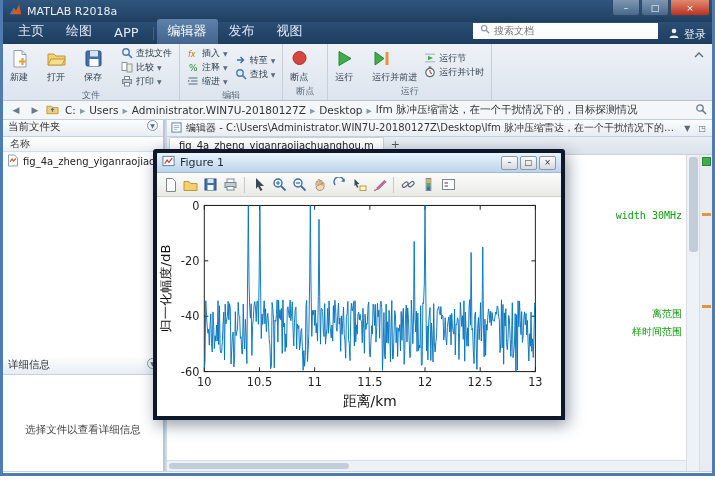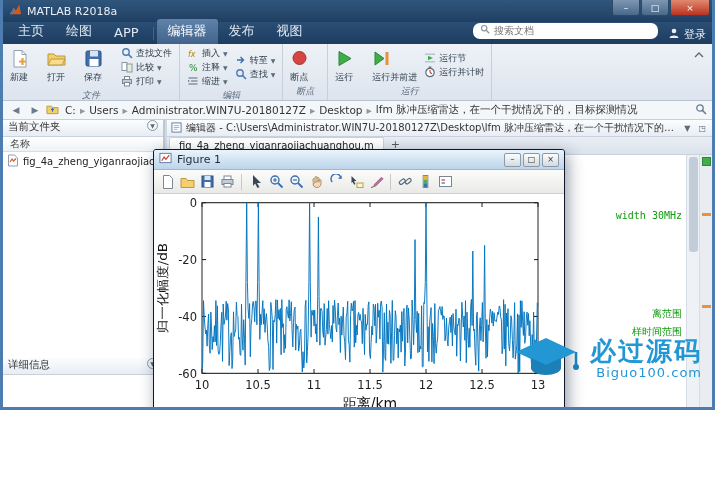--- a/index.html
+++ b/index.html
@@ -1,41 +1,41 @@
 <!DOCTYPE html>
 <html><head>
 <meta charset="utf-8">
 <style>
   *{margin:0;padding:0;box-sizing:border-box;}
   html,body{width:715px;height:500px;overflow:hidden;}
   body{font-family:"DejaVu Sans","Liberation Sans",sans-serif;font-size:11px;background:#fff;}
-  #app{position:relative;width:715px;height:410px;border:3px solid #4c7cb0;border-top:0;background:#fff;overflow:hidden;}
+  #app{position:relative;width:715px;height:476px;border:3px solid #4c7cb0;border-top:0;background:#fff;overflow:hidden;}
 
   
   .titlebar{position:absolute;left:0;top:0;width:709px;height:22px;background:linear-gradient(#30567d,#1f3f61);display:flex;align-items:center;padding:0 6px;}
   .wtitle{margin-left:5px;font-size:11px;color:#e9eff6;}
   .wcontrols{position:absolute;right:2px;top:0;display:flex;}
   .wbtn{width:28px;height:16px;display:flex;align-items:center;justify-content:center;font-size:9px;color:#fff;background:linear-gradient(#7d97b2,#49688a);border:1px solid #2c4a68;border-top:0;border-radius:0 0 3px 3px;margin-left:1px;}
   .wbtn.close{width:40px;background:linear-gradient(#e08a70,#bb3220);}
 
   
   .tabstrip{position:absolute;left:0;top:22px;width:709px;height:22px;background:linear-gradient(#2b4e74,#1d3d60);display:flex;align-items:flex-end;padding:0 4px;color:#dfe8f2;}
   .mtab{padding:3px 11px 4px;font-size:13px;}
   .mtab.active{background:linear-gradient(#5e82aa,#42648c);border-radius:3px 3px 0 0;color:#fff;}
   .tab-divider{width:1px;height:13px;background:#466482;margin:0 3px 4px;}
   .tabstrip-right{margin-left:auto;display:flex;align-items:center;gap:10px;padding:0 2px 2px 0;}
-  .searchbox{display:flex;align-items:center;background:#fff;border-radius:7px;height:16px;width:185px;padding:0 7px;gap:4px;}
+  .searchbox{display:flex;align-items:center;background:#fff;border-radius:0;height:16px;width:185px;padding:0 7px;gap:4px;}
   .searchbox input{border:0;outline:0;flex:1;font-size:10px;color:#333;background:transparent;min-width:0;}
   .login{display:flex;align-items:center;gap:4px;color:#e9eff6;font-size:11px;margin-top:8px;}
 
   
   .ribbon{position:absolute;left:0;top:44px;width:709px;height:57px;background:linear-gradient(#eef2f7,#dde4ee);border-bottom:1px solid #b9c4d2;display:flex;}
   .rgroup{display:flex;flex-direction:column;padding:3px 5px 0;border-right:1px solid #c7d0da;}
   .rgc{display:flex;flex:1;gap:3px;align-items:stretch;}
-  .rlabel{font-size:9px;color:#5b6b7c;text-align:center;padding:1px 0 2px;font-style:italic;}
+  .rlabel{font-size:9px;color:#5b6b7c;text-align:center;padding:1px 0 2px;}
   .rbig{min-width:34px;display:flex;flex-direction:column;align-items:flex-start;gap:1px;font-size:9px;color:#2e3d4c;padding:2px 2px 0;}
   .rbig svg{width:19px;height:19px;}
   .rcol{display:flex;flex-direction:column;justify-content:center;gap:1px;}
   .rsm{display:flex;align-items:center;gap:3px;font-size:9px;color:#2e3d4c;padding:0 2px;height:13px;white-space:nowrap;}
   .rsm svg{width:12px;height:12px;flex:0 0 auto;}
   .caret{font-size:6px;color:#5b6b7c;}
   .ribbon-collapse{margin-left:auto;padding:4px 8px;}
 
   
   .addressbar{position:absolute;left:0;top:101px;width:709px;height:19px;background:#f4f7fa;border-bottom:1px solid #c5ced9;display:flex;align-items:center;padding:0 5px;gap:3px;}
@@ -71,21 +71,21 @@
   .hscroll{position:absolute;left:0;right:0;bottom:0;height:11px;background:#eef1f5;border-top:1px solid #d5dde6;}
   .hthumb{position:absolute;left:2px;top:2px;width:180px;height:6px;background:#c3cdd9;border-radius:3px;}
   .vscroll{width:13px;background:#eef1f5;border-left:1px solid #d5dde6;position:relative;flex:0 0 auto;}
   .vthumb{position:absolute;left:2px;top:2px;width:9px;height:95px;background:#c3cdd9;border-radius:3px;}
   .indicator{width:13px;background:#e9edf2;border-left:1px solid #d5dde6;position:relative;flex:0 0 auto;}
   .indok{position:absolute;left:2px;top:2px;width:9px;height:9px;background:#3fae49;border:1px solid #2c8736;}
   .indmark{position:absolute;left:2px;width:9px;height:3px;background:#e8923d;}
   .im1{top:58px}.im2{top:150px}
 
   
-  .figwin{position:absolute;left:150px;top:149px;width:412px;height:271px;background:#5eead4;border:1px solid #0f172a;border-radius:3px 3px 0 0;box-shadow:3px 5px 16px rgba(15,35,65,.45);z-index:30;display:flex;flex-direction:column;}
+  .figwin{position:absolute;left:150px;top:149px;width:412px;height:271px;background:#5eead4;border:4px solid #0f172a;border-radius:3px 3px 0 0;box-shadow:3px 5px 16px rgba(15,35,65,.45);z-index:30;display:flex;flex-direction:column;}
   .ftitle{height:20px;background:linear-gradient(#eaf4fd,#bcd4ea);border-bottom:1px solid #9fb8d2;display:flex;align-items:center;padding:0 5px;gap:5px;border-radius:2px 2px 0 0;font-size:11px;color:#1d2b3a;flex:0 0 auto;}
   .fcontrols{margin-left:auto;display:flex;gap:2px;}
   .fbtn{width:17px;height:14px;background:linear-gradient(#fdfdfd,#d4dae1);border:1px solid #8a99a8;border-radius:2px;display:flex;align-items:center;justify-content:center;font-size:8px;color:#333;}
   .fmenu{height:18px;background:#f4f4f2;border-bottom:1px solid #d9d9d6;display:flex;align-items:center;padding:0 3px;font-size:10.5px;color:#222;flex:0 0 auto;}
   .fmenu span{padding:0 6px;}
   .ftools{height:24px;background:linear-gradient(#fcfcfb,#e9e9e6);border-bottom:1px solid #cfcfcb;display:flex;align-items:center;padding:0 4px;gap:2px;flex:0 0 auto;}
   .ti{width:18px;height:18px;display:flex;align-items:center;justify-content:center;border-radius:2px;}
   .ti svg{width:15px;height:15px;}
   .tsep{width:1px;height:16px;background:#c9c9c5;margin:0 3px;}
   .fclient{flex:1;background:#fff;position:relative;min-height:0;}
@@ -525,28 +525,14 @@
           <line x1="48" y1="165" x2="52" y2="165" stroke="#222"></line>
           <line x1="384" y1="165" x2="380" y2="165" stroke="#222"></line>
           <text x="43" y="169" text-anchor="end" font-size="11.5" fill="#222">-60</text>
           <text x="216" y="198" text-anchor="middle" font-size="14" fill="#111">距离/km</text>
           <text transform="translate(13,86.5) rotate(-90)" text-anchor="middle" font-size="12.5" fill="#111">归一化幅度/dB</text>
           <path d="M48.0 162.0L48.7 155.3L49.5 98.1L50.2 112.0L50.9 121.9L51.7 128.8L52.4 125.1L53.1 140.0L53.9 120.0L54.6 110.4L55.3 138.7L56.1 146.5L56.8 108.6L57.5 122.0L58.2 143.2L59.0 131.2L59.7 136.2L60.4 121.1L61.2 136.0L61.9 98.0L62.6 139.4L63.4 102.9L64.1 143.7L64.8 147.5L65.6 146.6L66.3 136.3L67.0 120.4L67.8 108.8L68.5 154.0L69.2 101.2L70.0 120.0L70.7 116.2L71.4 113.1L72.2 98.6L72.9 116.1L73.6 100.8L74.4 105.4L75.1 157.9L75.8 144.9L76.5 131.9L77.3 127.6L78.0 160.6L78.7 152.6L79.5 108.4L80.2 131.1L80.9 127.5L81.7 125.0L82.4 99.5L83.1 111.8L83.9 112.6L84.6 133.6L85.3 132.0L86.1 147.9L86.8 148.4L87.5 101.2L88.3 134.2L89.0 143.7L89.7 115.6L90.5 133.2L91.2 157.4L91.9 81.3L92.7 8.0L93.4 81.3L94.1 105.5L94.8 114.4L95.6 100.8L96.3 149.8L97.0 121.4L97.8 114.7L98.5 102.2L99.2 98.9L100.0 104.9L100.7 117.7L101.4 98.7L102.2 98.5L102.9 120.3L103.6 81.3L104.4 8.0L105.1 81.3L105.8 133.8L106.6 110.7L107.3 120.3L108.0 109.1L108.8 98.1L109.5 119.8L110.2 105.6L111.0 127.3L111.7 115.1L112.4 110.0L113.2 120.1L113.9 134.9L114.6 140.2L115.3 162.4L116.1 160.0L116.8 99.7L117.5 105.1L118.3 115.7L119.0 161.5L119.7 116.4L120.5 117.7L121.2 111.1L121.9 97.2L122.7 137.2L123.4 97.6L124.1 114.7L124.9 106.6L125.6 116.1L126.3 105.3L127.1 147.9L127.8 97.2L128.5 122.7L129.3 119.3L130.0 146.1L130.7 129.4L131.5 142.1L132.2 106.1L132.9 103.7L133.6 110.1L134.4 114.2L135.1 97.4L135.8 116.9L136.6 110.1L137.3 99.1L138.0 123.8L138.8 140.7L139.5 118.3L140.2 107.0L141.0 104.1L141.7 143.7L142.4 120.0L143.2 124.4L143.9 121.6L144.6 144.5L145.4 139.2L146.1 126.8L146.8 124.4L147.6 145.3L148.3 163.8L149.0 145.1L149.8 160.0L150.5 150.7L151.2 103.0L151.9 97.8L152.7 155.5L153.4 145.0L154.1 128.9L154.9 81.3L155.6 8.0L156.3 81.3L157.1 131.7L157.8 107.2L158.5 111.4L159.3 106.8L160.0 121.4L160.7 106.9L161.5 128.4L162.2 119.5L162.9 136.2L163.7 94.4L164.4 21.1L165.1 94.4L165.9 139.1L166.6 105.4L167.3 105.4L168.1 108.1L168.8 127.3L169.5 131.9L170.2 100.8L171.0 139.1L171.7 131.6L172.4 124.5L173.2 105.3L173.9 128.9L174.6 98.2L175.4 120.2L176.1 126.9L176.8 133.1L177.6 121.0L178.3 136.2L179.0 102.6L179.8 119.0L180.5 97.6L181.2 104.7L182.0 123.4L182.7 126.9L183.4 112.1L184.2 100.3L184.9 120.2L185.6 114.3L186.4 145.9L187.1 112.4L187.8 129.8L188.5 116.9L189.3 104.0L190.0 130.2L190.7 136.0L191.5 152.3L192.2 112.9L192.9 110.3L193.7 98.7L194.4 134.5L195.1 138.5L195.9 154.7L196.6 110.9L197.3 100.5L198.1 107.6L198.8 105.3L199.5 98.8L200.3 140.9L201.0 98.0L201.7 136.9L202.5 120.9L203.2 129.7L203.9 111.3L204.7 108.9L205.4 116.1L206.1 110.7L206.8 116.2L207.6 117.7L208.3 137.7L209.0 105.2L209.8 124.1L210.5 147.8L211.2 110.8L212.0 125.3L212.7 119.7L213.4 120.2L214.2 102.4L214.9 99.2L215.6 146.7L216.4 151.3L217.1 136.6L217.8 121.7L218.6 129.6L219.3 101.3L220.0 103.9L220.8 121.4L221.5 101.4L222.2 137.2L223.0 123.5L223.7 100.5L224.4 113.3L225.2 107.0L225.9 133.5L226.6 101.3L227.3 98.4L228.1 104.6L228.8 163.9L229.5 145.5L230.3 109.2L231.0 151.0L231.7 153.1L232.5 101.2L233.2 137.7L233.9 118.0L234.7 138.3L235.4 107.1L236.1 111.0L236.9 155.8L237.6 126.3L238.3 97.9L239.1 153.1L239.8 152.8L240.5 130.4L241.3 107.4L242.0 112.5L242.7 137.7L243.5 123.3L244.2 150.8L244.9 124.1L245.6 126.9L246.4 120.6L247.1 145.5L247.8 108.2L248.6 135.5L249.3 112.4L250.0 105.2L250.8 158.2L251.5 144.4L252.2 111.1L253.0 102.2L253.7 137.0L254.4 104.8L255.2 115.0L255.9 134.2L256.6 151.9L257.4 150.8L258.1 97.5L258.8 112.3L259.6 138.7L260.3 115.3L261.0 42.0L261.8 115.3L262.5 127.5L263.2 107.9L263.9 146.0L264.7 109.8L265.4 145.3L266.1 140.0L266.9 142.6L267.6 102.8L268.3 159.0L269.1 158.7L269.8 99.8L270.5 100.8L271.3 81.3L272.0 8.0L272.7 81.3L273.5 145.3L274.2 122.1L274.9 154.0L275.7 117.7L276.4 110.9L277.1 104.5L277.9 154.5L278.6 119.1L279.3 131.1L280.1 156.0L280.8 100.8L281.5 137.6L282.2 146.5L283.0 136.8L283.7 132.5L284.4 107.1L285.2 105.6L285.9 103.5L286.6 108.2L287.4 111.6L288.1 103.5L288.8 115.4L289.6 111.9L290.3 112.6L291.0 135.1L291.8 129.0L292.5 114.1L293.2 133.9L294.0 139.8L294.7 123.3L295.4 117.5L296.2 113.3L296.9 127.5L297.6 111.4L298.4 139.8L299.1 110.0L299.8 122.0L300.5 126.7L301.3 129.7L302.0 106.0L302.7 149.2L303.5 120.0L304.2 120.8L304.9 114.2L305.7 115.9L306.4 153.6L307.1 128.0L307.9 99.6L308.6 111.3L309.3 122.4L310.1 112.2L310.8 134.6L311.5 98.1L312.3 155.2L313.0 108.7L313.7 126.3L314.5 141.1L315.2 123.6L315.9 141.0L316.7 104.0L317.4 97.0L318.1 121.1L318.8 52.5L319.6 125.8L320.3 124.2L321.0 145.0L321.8 157.5L322.5 111.9L323.2 108.7L324.0 141.7L324.7 163.0L325.4 124.2L326.2 113.9L326.9 134.9L327.6 121.0L328.4 99.8L329.1 136.1L329.8 120.2L330.6 47.3L331.3 120.5L332.0 151.1L332.8 115.5L333.5 149.7L334.2 120.4L335.0 125.9L335.7 113.5L336.4 105.8L337.2 109.8L337.9 118.8L338.6 108.0L339.3 121.5L340.1 109.2L340.8 116.7L341.5 116.6L342.3 117.5L343.0 113.3L343.7 108.7L344.5 110.8L345.2 103.0L345.9 103.8L346.7 113.3L347.4 115.9L348.1 147.0L348.9 138.9L349.6 97.2L350.3 142.7L351.1 101.5L351.8 158.1L352.5 109.5L353.3 122.0L354.0 105.5L354.7 137.7L355.5 144.3L356.2 133.9L356.9 112.0L357.6 114.9L358.4 133.8L359.1 150.7L359.8 134.9L360.6 99.9L361.3 151.9L362.0 146.9L362.8 139.0L363.5 110.3L364.2 164.7L365.0 111.2L365.7 163.5L366.4 98.1L367.2 122.7L367.9 98.3L368.6 116.9L369.4 130.1L370.1 108.3L370.8 137.4L371.6 131.3L372.3 114.1L373.0 108.6L373.8 120.8L374.5 110.0L375.2 130.4L375.9 116.6L376.7 139.5L377.4 155.1L378.1 129.3L378.9 141.0L379.6 108.7L380.3 145.9L381.1 134.1L381.8 151.7L382.5 133.4L383.3 100.1L384.0 102.4" fill="none" stroke="#0072BD" stroke-width="0.9"></path>
         </svg>
     </div>
   </div>
 
-  <div class="watermark">
-    <span>
-      <svg width="70" height="50" viewBox="0 0 70 50">
-        <polygon points="4,20 34,6 64,20 34,34" fill="#2397d3"></polygon>
-        <path d="M19 26v10c0 4 7 7 15 7s15-3 15-7V26l-15 7z" fill="#1b7fb8"></path>
-        <path d="M64 20v13" stroke="#1b7fb8" stroke-width="2.5" fill="none"></path>
-        <circle cx="64" cy="35" r="3" fill="#1b7fb8"></circle>
-      </svg>
-    </span>
-    <div>
-      <div class="wm-name">必过源码</div>
-      <div class="wm-site">Biguo100.com</div>
-    </div>
-  </div>
 
 </div>
 
 </body></html>

